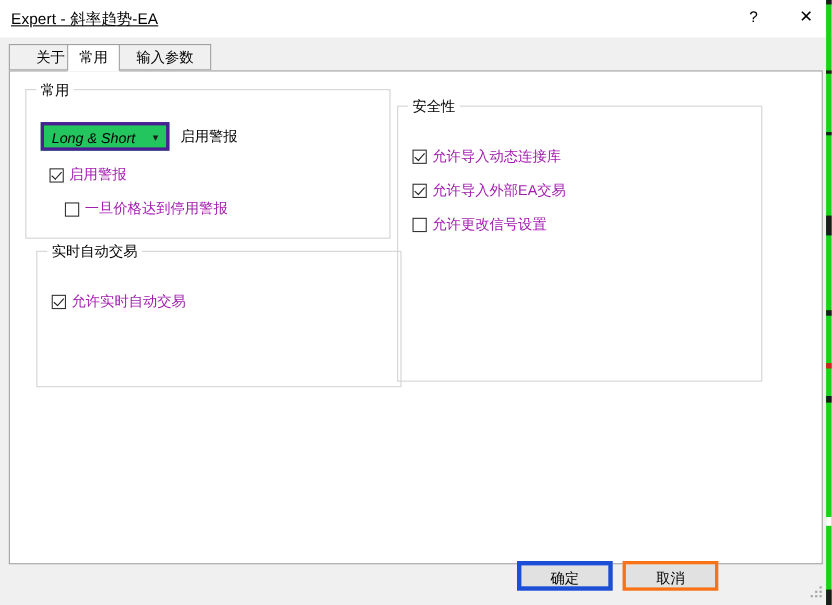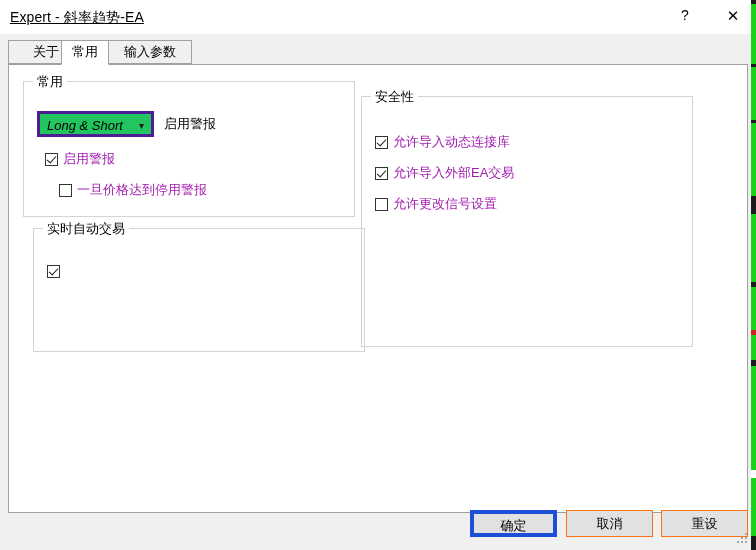--- a/index.html
+++ b/index.html
@@ -210,21 +210,21 @@
   #cb-allow-signal  { left: 13px; top: 98px; }
 
   
   .dlg-btn {
     position: absolute;
     top: 510px;
     width: 87px;
     height: 27px;
     box-sizing: border-box;
     background: #e1e1e1;
-    border: 1px solid #f97316;
+    border: 3px solid #f97316;
     font-family: inherit;
     font-size: 13px;
     color: #000000;
     text-align: center;
     line-height: 25px;
     padding: 0;
     cursor: default;
   }
   #btn-ok {
     left: 470px;
@@ -326,20 +326,21 @@
         <span class="cb-box"></span>
         <span class="cb-label">一旦价格达到停用警报</span>
       </div>
     </div>
 
     <div class="groupbox" id="group-realtime">
       <div class="group-title">实时自动交易</div>
 
       <div class="checkbox-row" id="cb-allow-live">
         <span class="cb-box checked"></span>
+        <span class="cb-label">允许实时自动交易</span>
       </div>
     </div>
 
     <div class="groupbox" id="group-security">
       <div class="group-title">安全性</div>
 
       <div class="checkbox-row" id="cb-allow-dll">
         <span class="cb-box checked"></span>
         <span class="cb-label">允许导入动态连接库</span>
       </div>
@@ -354,21 +355,20 @@
         <span class="cb-label">允许导入外部EA交易</span>
       </div>
     </div>
 
   </div>
 
   <div id="bottom-band"></div>
 
   <button class="dlg-btn" id="btn-ok">确定</button>
   <button class="dlg-btn" id="btn-cancel">取消</button>
-  <button class="dlg-btn" id="btn-reset">重设</button>
 
   <div id="resize-grip">
     <i style="left:8px;top:0px;"></i>
     <i style="left:4px;top:4px;"></i>
     <i style="left:8px;top:4px;"></i>
     <i style="left:0px;top:8px;"></i>
     <i style="left:4px;top:8px;"></i>
     <i style="left:8px;top:8px;"></i>
   </div>
 

